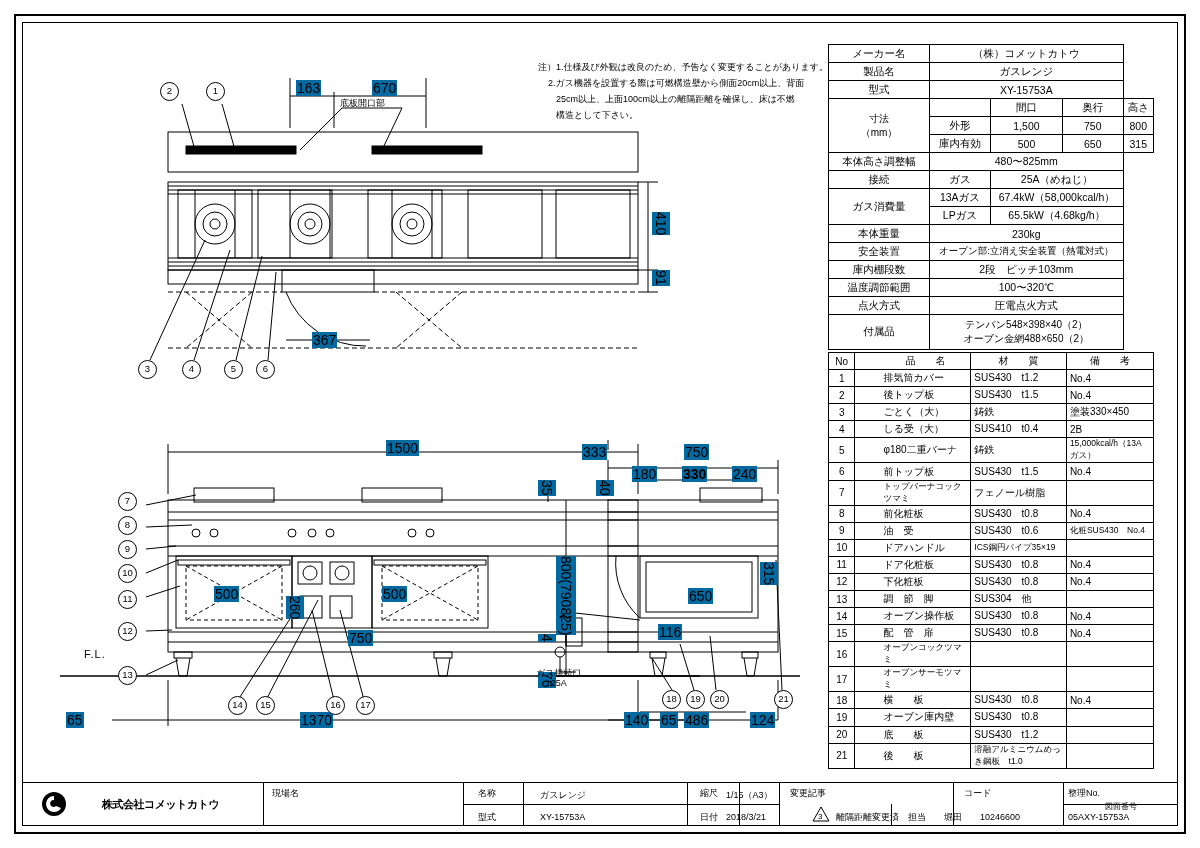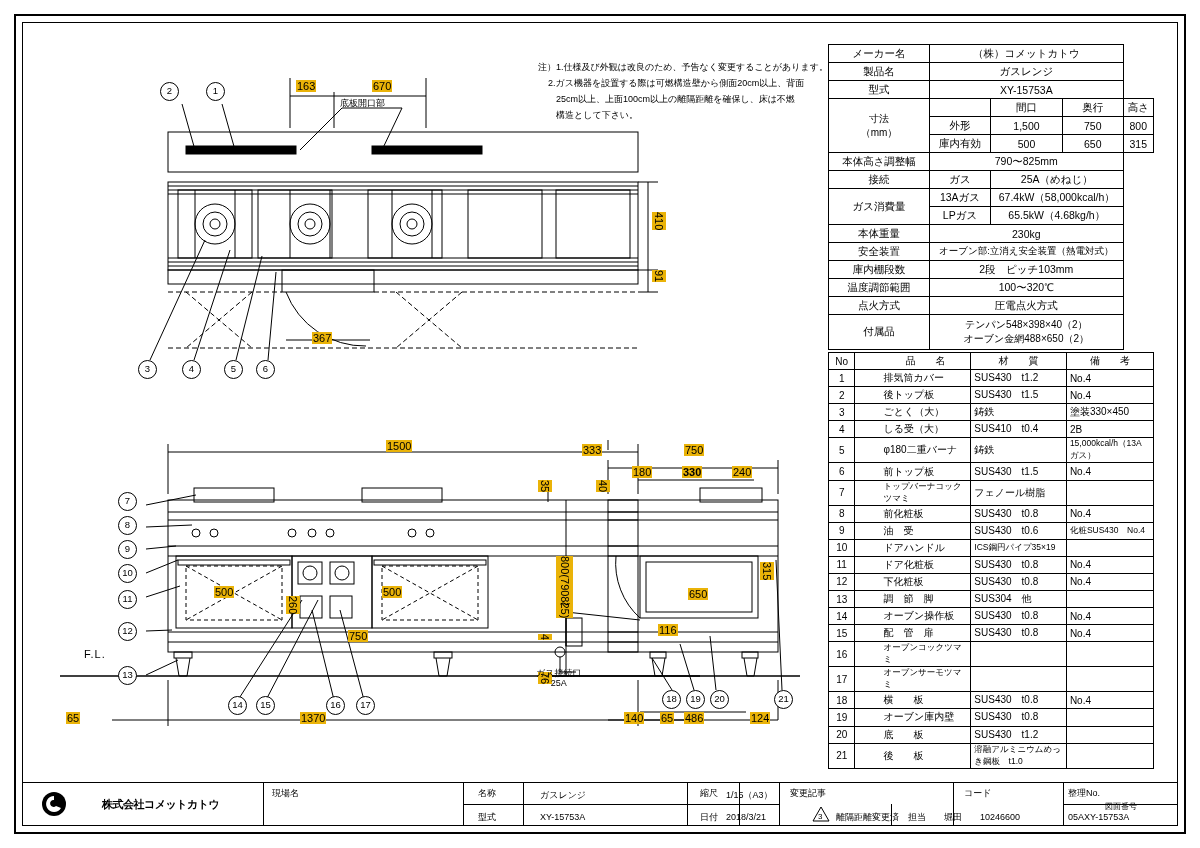--- a/index.html
+++ b/index.html
@@ -32,21 +32,21 @@
 
   
   .title{position:absolute;left:23px;top:782px;width:1154px;height:43px;border-top:1px solid #000;box-sizing:border-box;}
   .tb{position:absolute;border-left:1px solid #000;height:43px;box-sizing:border-box;}
 
   
   .ln{position:absolute;background:#000;}
   .h{height:1px;}
   .v{width:1px;}
   .bal{position:absolute;width:17px;height:17px;border:1px solid #000;border-radius:50%;font-size:9.5px;line-height:16px;text-align:center;background:#fff;}
-  .dimtxt{position:absolute;font-size:11px;background:#eab308;padding:0 1px;}
+  .dimtxt{position:absolute;font-size:14px;background:#0369a1;padding:0 1px;}
   .vert{writing-mode:vertical-rl;text-orientation:mixed;}
   svg{position:absolute;left:0;top:0;overflow:visible;}
   .logo{position:absolute;left:40px;top:790px;width:34px;height:28px;}
 </style>
 </head>
 <body>
 
 <div id="sheet">
   <div class="frame"></div>
   <div class="inner"></div>
@@ -85,21 +85,21 @@
       <td>800</td>
     </tr>
     <tr>
       <td class="sub">庫内有効</td>
       <td>500</td>
       <td>650</td>
       <td>315</td>
     </tr>
     <tr>
       <td class="lbl">本体高さ調整幅</td>
-      <td colspan="3">790〜825mm</td>
+      <td colspan="3">480〜825mm</td>
     </tr>
     <tr>
       <td class="lbl">接続</td>
       <td class="sub">ガス</td>
       <td colspan="2">25A（めねじ）</td>
     </tr>
     <tr>
       <td class="lbl" rowspan="2">ガス消費量</td>
       <td class="sub">13Aガス</td>
       <td colspan="2">67.4kW（58,000kcal/h）</td>

